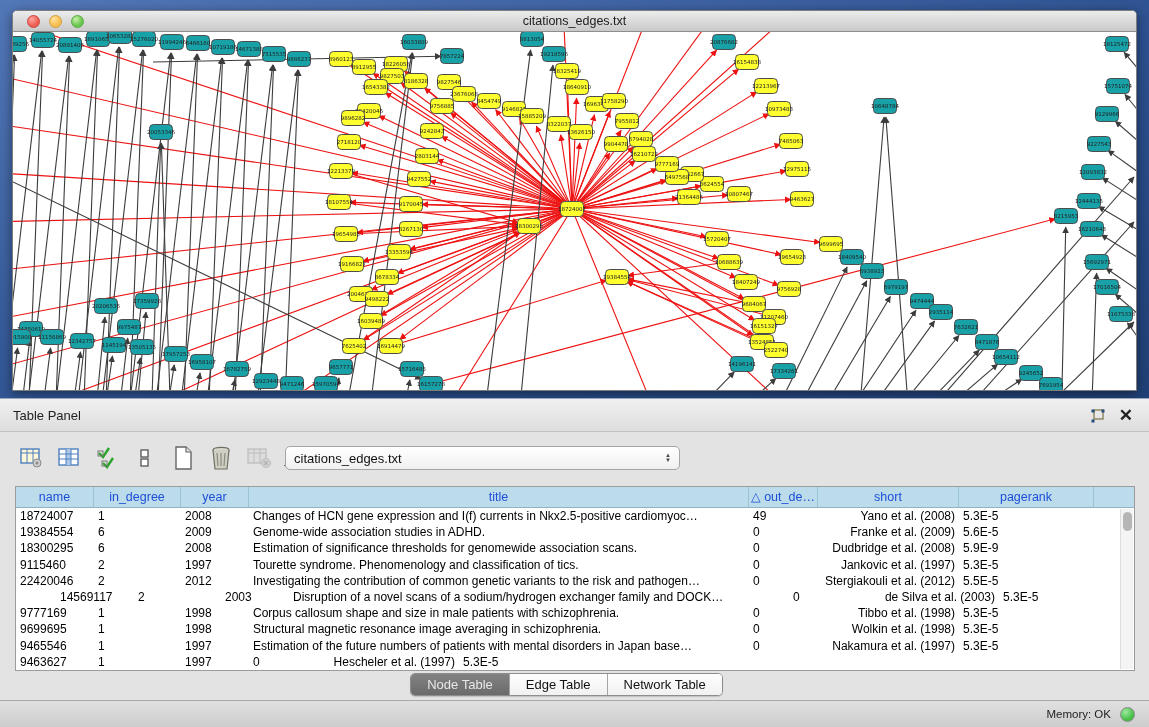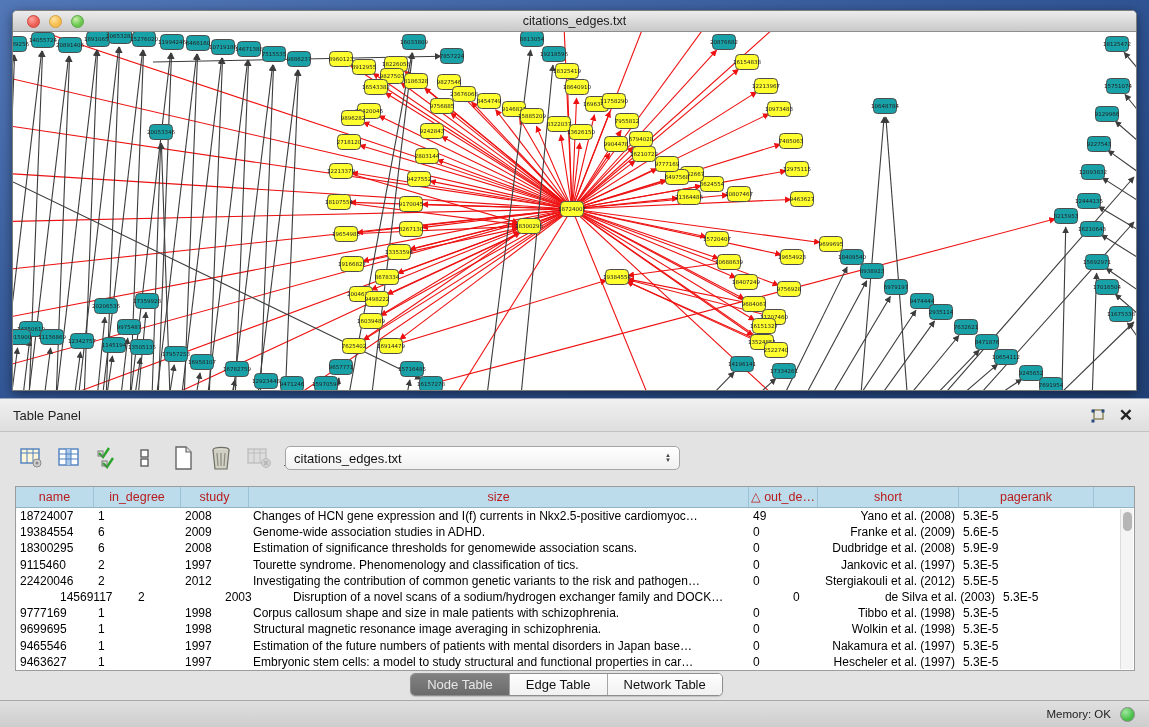--- a/index.html
+++ b/index.html
@@ -48,21 +48,21 @@
   #tp-select {
     position:absolute; left:285px; top:47px; width:395px; height:24px;
     background:linear-gradient(#ffffff,#f0f0f0); border:1px solid #a5a5a5; border-radius:5px;
     display:flex; align-items:center; padding:0 8px; font-size:13px; color:#111;
   }
   #tp-select .sel-label { flex:1; }
   #tp-select .stepper { display:flex; flex-direction:column; font-size:6px; line-height:5px; color:#444; }
   
   #tp-table { position:absolute; left:15px; top:87px; width:1120px; height:185px; background:#fff; border:1px solid #9c9c9c; }
   #tp-thead { display:flex; height:21px; background:#bcdcec; border-bottom:1px solid #8fb4c8; }
-  .th { font-size:12.5px; color:#b91c1c; text-align:center; line-height:21px; border-right:1px solid #9cc2d6; overflow:hidden; white-space:nowrap; }
+  .th { font-size:12.5px; color:#1d4ed8; text-align:center; line-height:21px; border-right:1px solid #9cc2d6; overflow:hidden; white-space:nowrap; }
   #tp-rows { position:relative; height:162px; overflow:hidden; }
   .tr { display:flex; height:16.2px; background:#fff; }
   .td { font-size:12px; color:#000; line-height:16px; padding:0 4px; overflow:hidden; white-space:nowrap; }
   .td.c { text-align:right; }
   #tp-scroll { position:absolute; right:1px; top:22px; width:13px; height:160px; background:#f4f4f4; border-left:1px solid #ddd; }
   #tp-thumb { position:absolute; left:2px; top:3px; width:9px; height:19px; background:#b6b6b6; border-radius:5px; }
   
   #tp-tabs { position:absolute; left:0; right:16px; top:274px; display:flex; justify-content:center; }
   #tp-tabs .seg {
     display:flex; border:1px solid #8d8d8d; border-radius:5px; overflow:hidden;
@@ -862,22 +862,22 @@
     <span class="stepper">
       <span>▲</span>
       <span>▼</span>
     </span>
   </div>
 
   <div id="tp-table">
     <div id="tp-thead">
         <div class="th" style="width: 78px;">name</div>
         <div class="th" style="width: 87px;">in_degree</div>
-        <div class="th" style="width: 68px;">study</div>
-        <div class="th" style="width: 500px;">size</div>
+        <div class="th" style="width: 68px;">year</div>
+        <div class="th" style="width: 500px;">title</div>
         <div class="th" style="width: 69px;">△ out_de…</div>
         <div class="th" style="width: 141px;">short</div>
         <div class="th" style="width: 135px;">pagerank</div>
       </div>
     <div id="tp-rows">
         <div class="tr">
           <div class="td" style="width: 78px;">18724007</div>
           <div class="td" style="width: 87px;">1</div>
           <div class="td" style="width: 68px;">2008</div>
           <div class="td" style="width: 500px;">Changes of HCN gene expression and I(f) currents in Nkx2.5-positive cardiomyoc…</div>
@@ -954,21 +954,20 @@
           <div class="td" style="width: 68px;">1997</div>
           <div class="td" style="width: 500px;">Estimation of the future numbers of patients with mental disorders in Japan base…</div>
           <div class="td" style="width: 69px;">0</div>
           <div class="td c" style="width: 141px;">Nakamura et al. (1997)</div>
           <div class="td" style="width: 135px;">5.3E-5</div>
         </div>
         <div class="tr">
           <div class="td" style="width: 78px;">9463627</div>
           <div class="td" style="width: 87px;">1</div>
           <div class="td" style="width: 68px;">1997</div>
-          <div class="td" style="width: 500px;">Embryonic stem cells: a model to study structural and functional properties in car…</div>
           <div class="td" style="width: 69px;">0</div>
           <div class="td c" style="width: 141px;">Hescheler et al. (1997)</div>
           <div class="td" style="width: 135px;">5.3E-5</div>
         </div>
       </div>
     <div id="tp-scroll">
       <div id="tp-thumb"></div>
     </div>
   </div>
 

